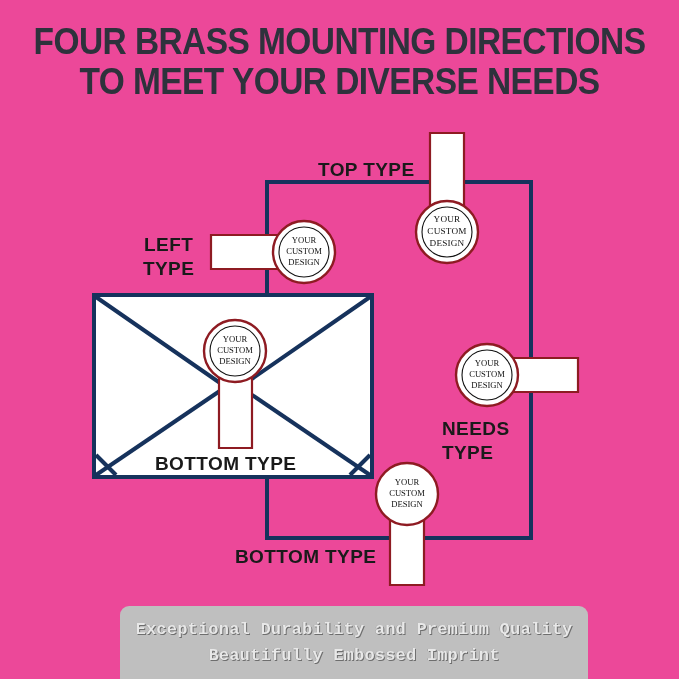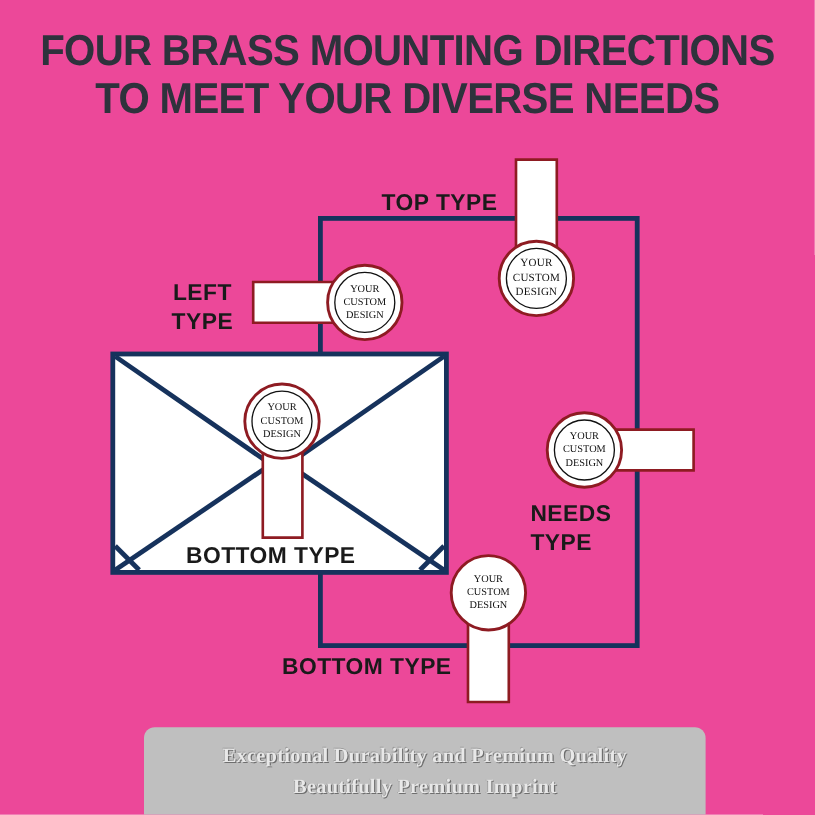--- a/index.html
+++ b/index.html
@@ -78,21 +78,21 @@
     height: 73px;
     background: #bfbfbf;
     border-radius: 9px 9px 0 0;
     box-sizing: border-box;
     padding-top: 11px;
     text-align: center;
   }
   .banner .bline {
     display: block;
     color: #e8e8e8;
-    font-family: Liberation Serif, serif;
+    font-family: Liberation Mono, monospace;
     font-weight: bold;
     font-size: 17px;
     line-height: 26px;
     letter-spacing: 0.2px;
     text-shadow: 1px 1px 0 #6e6e6e, -0.5px -0.5px 0 #9a9a9a;
   }
 
   
   .sealtxt {
     font-family: "Liberation Serif", serif;
@@ -190,16 +190,16 @@
     <span>NEEDS</span>
     <span class="l2">TYPE</span>
   </div>
 
   <div class="lbl lbl-env">BOTTOM TYPE</div>
 
   <div class="lbl lbl-bottom">BOTTOM TYPE</div>
 
   <div class="banner">
     <span class="bline">Exceptional Durability and Premium Quality</span>
-    <span class="bline">Beautifully Premium Imprint</span>
+    <span class="bline">Beautifully Embossed Imprint</span>
   </div>
 
 </div>
 
 </body></html>

